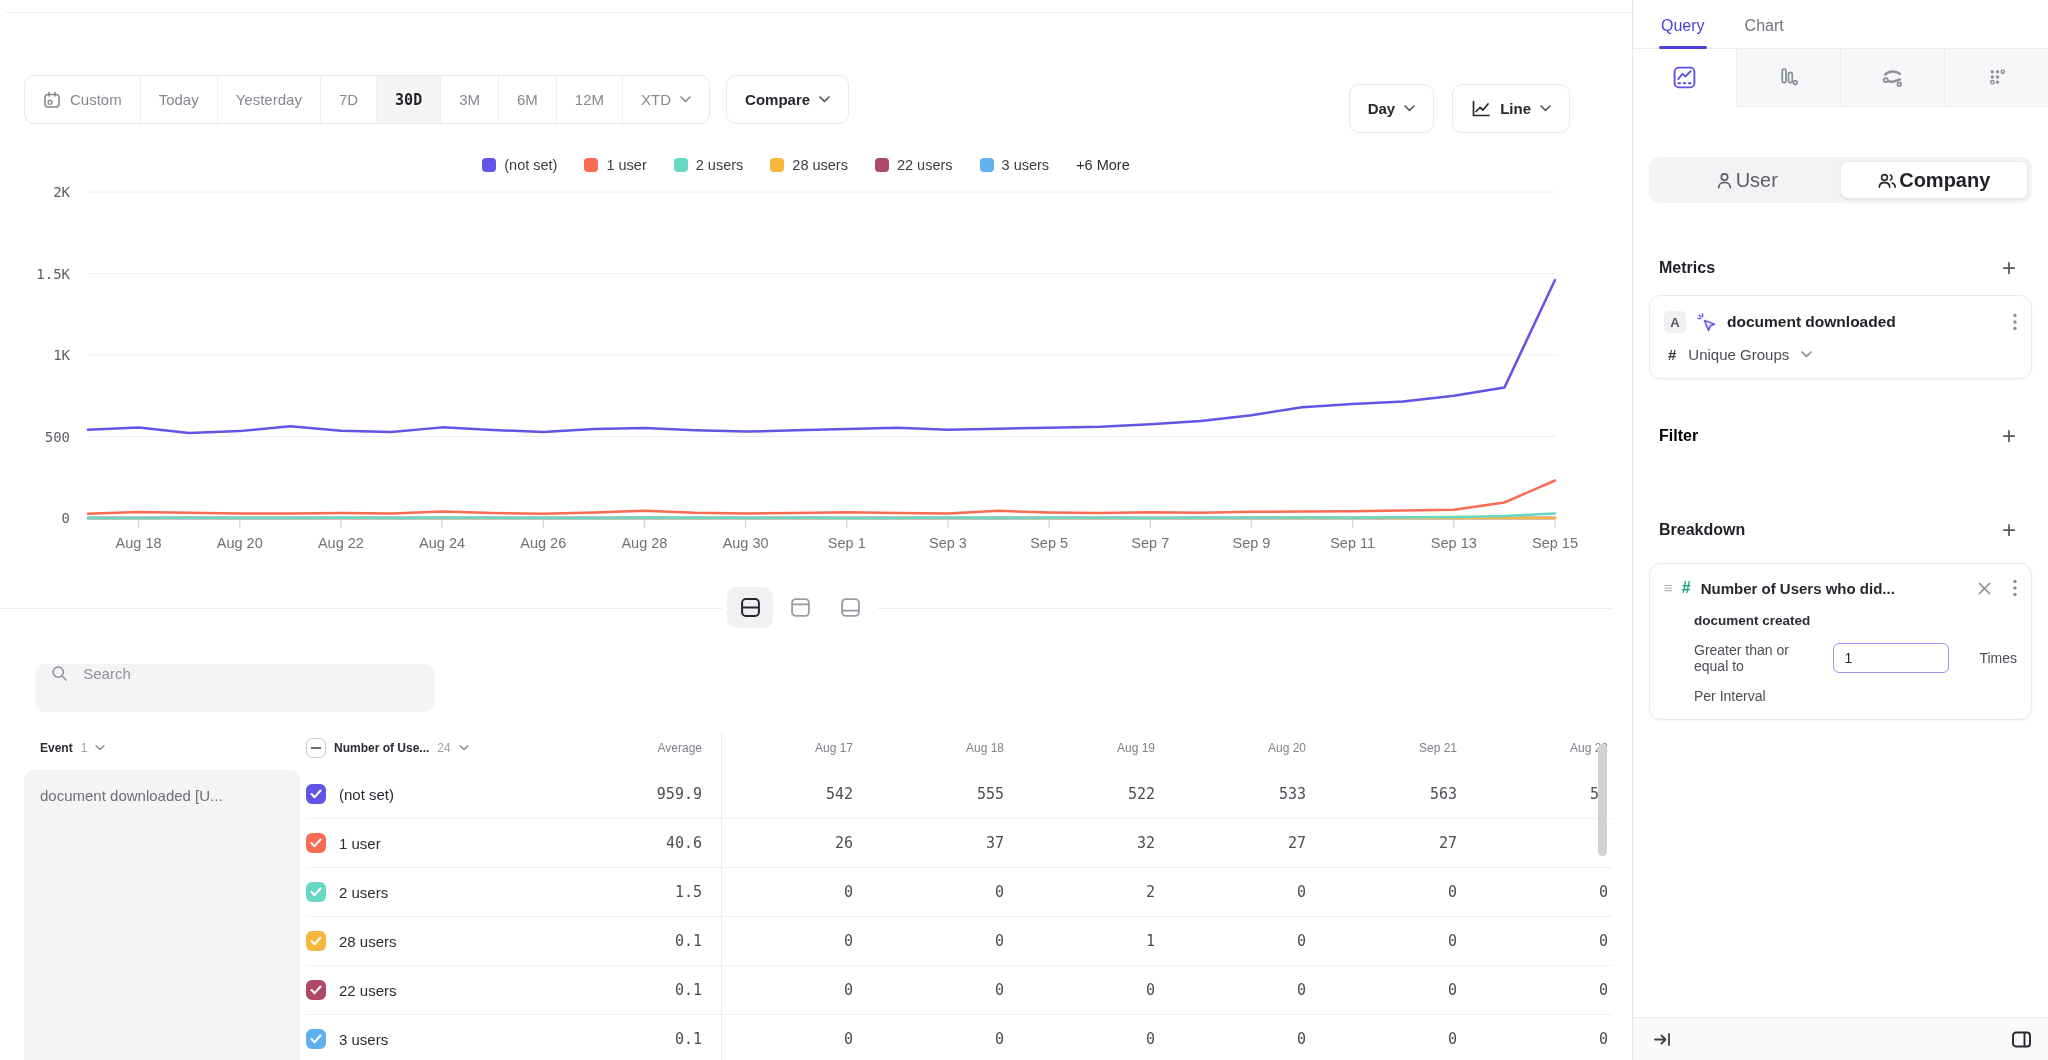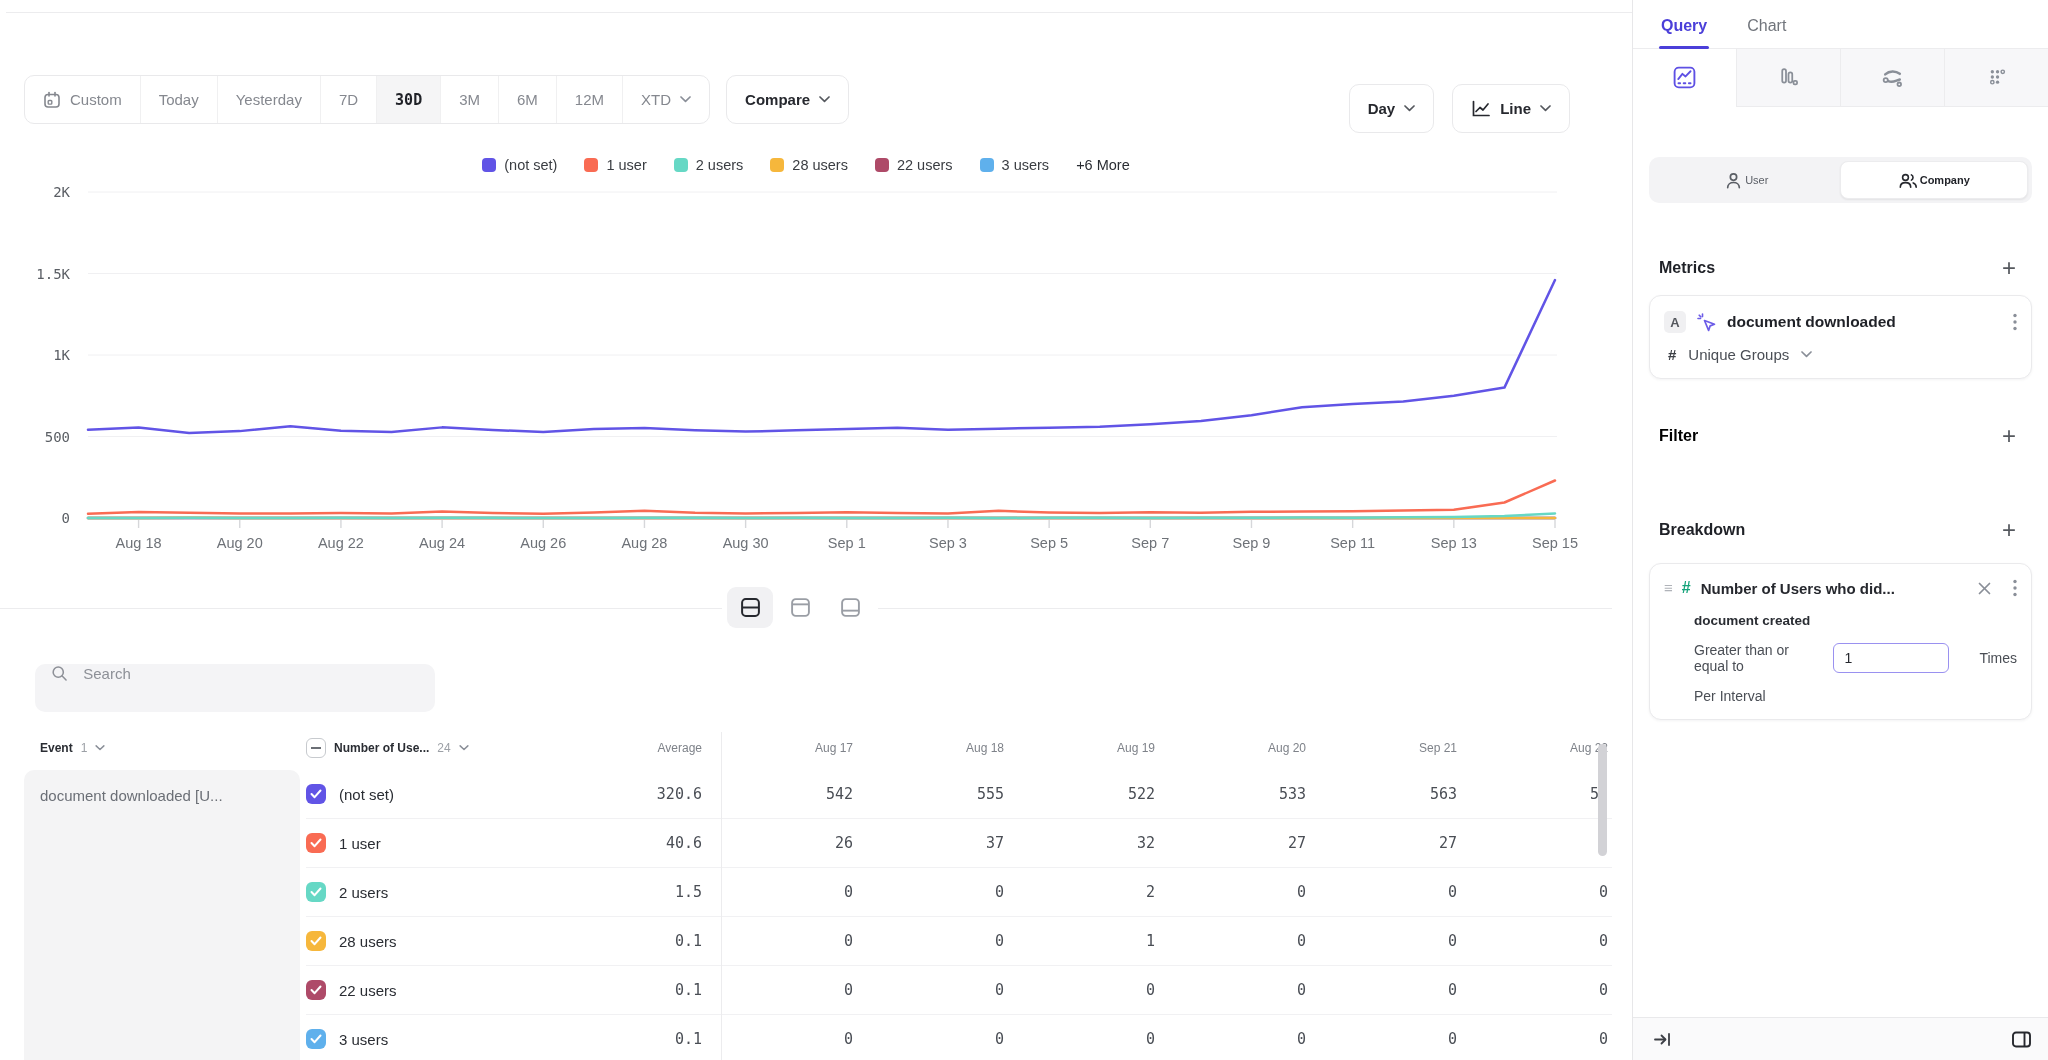--- a/index.html
+++ b/index.html
@@ -50,28 +50,28 @@
   .cb-minus{width:20px;height:20px;border-radius:6px;border:1.5px solid #C7CACE;background:#fff;display:flex;align-items:center;justify-content:center;box-sizing:border-box;cursor:pointer;}
   .cell{text-align:right;padding-right:8px;font-size:15px;color:#4A4E55;}
   .mono{font-family:"DejaVu Sans Mono",monospace;}
   .col-divider{position:absolute;left:721px;top:6px;bottom:0;width:1px;background:#ECECEE;}
   .scroll-thumb{position:absolute;left:1598px;top:18px;width:9px;height:112px;border-radius:5px;background:#D2D2D6;cursor:pointer;}
 
   
   .panel{position:absolute;left:1632px;top:0;width:416px;height:1060px;border-left:1px solid #E7E7E9;display:flex;flex-direction:column;background:#fff;box-sizing:border-box;}
   .panel-tabs{display:flex;gap:36px;padding-left:26px;border-bottom:1px solid #ECECEE;}
   .ptab{padding:17px 2px 13px;font-size:16px;color:#70747B;position:relative;cursor:pointer;}
-  .ptab.active{color:#4B3FD9;font-weight:700;}
+  .ptab.active{color:#4B3FD9;font-weight:400;}
   .ptab.active::after{content:"";position:absolute;left:0;right:0;bottom:-1px;height:3px;background:#4B3FD9;border-radius:2px;}
   .icon-tabs{display:flex;height:58px;}
   .itab{flex:1;display:flex;align-items:center;justify-content:center;background:#F7F7F9;border-left:1px solid #ECECEE;border-bottom:1px solid #ECECEE;cursor:pointer;}
   .itab.active{background:#fff;border-left:none;border-bottom-color:transparent;}
 
   .entity-toggle{margin:50px 16px 0;background:#F3F3F5;border-radius:10px;padding:4px;display:flex;height:46px;box-sizing:border-box;}
-  .ent{flex:1;display:flex;align-items:center;justify-content:center;gap:2px;font-size:11px;color:#5A5E65;border-radius:8px;cursor:pointer;}
+  .ent{flex:1;display:flex;align-items:center;justify-content:center;gap:2px;font-size:20px;color:#5A5E65;border-radius:8px;cursor:pointer;}
   .ent.active{background:#fff;font-weight:600;color:#1F2127;border:1px solid #ECECEE;box-shadow:0 1px 2px rgba(0,0,0,.07);}
 
   .section-head{display:flex;align-items:center;justify-content:space-between;padding:0 26px;margin-top:54px;}
   .section-title{font-size:16px;font-weight:700;color:#1F2127;}
   .section-head.muted .section-title{color:#000000;font-weight:600;}
   .plus{font-size:24px;line-height:20px;color:#55585E;font-weight:400;background:none;border:none;cursor:pointer;}
 
   .card{margin:16px 16px 0;border:1px solid #EAEAEC;border-radius:12px;padding:15px 14px;box-shadow:0 1px 3px rgba(20,20,30,.05);background:#fff;}
   .card-row1{display:flex;align-items:center;gap:10px;}
   .badge{width:22px;height:22px;background:#F0F0F2;border-radius:5px;display:flex;align-items:center;justify-content:center;font-size:13px;font-weight:700;color:#55585E;flex:none;}
@@ -304,21 +304,21 @@
       <div class="rows" id="rows">
           <div class="trow">
             <div class="row-label">
               <span class="cb" style="background: rgb(97, 84, 230);">
                 <svg width="12" height="10" viewBox="0 0 12 10">
                   <polyline points="1.5,5 4.6,8.2 10.5,1.5" fill="none" stroke="#fff" stroke-width="2" stroke-linecap="round" stroke-linejoin="round"></polyline>
                 </svg>
               </span>
               <span>(not set)</span>
             </div>
-            <div class="cell mono">320.6</div>
+            <div class="cell mono">959.9</div>
             <div class="cell mono">542</div>
             <div class="cell mono">555</div>
             <div class="cell mono">522</div>
             <div class="cell mono">533</div>
             <div class="cell mono">563</div>
             <div class="cell mono">53</div>
           </div>
           <div class="trow">
             <div class="row-label">
               <span class="cb" style="background: rgb(249, 107, 83);">

